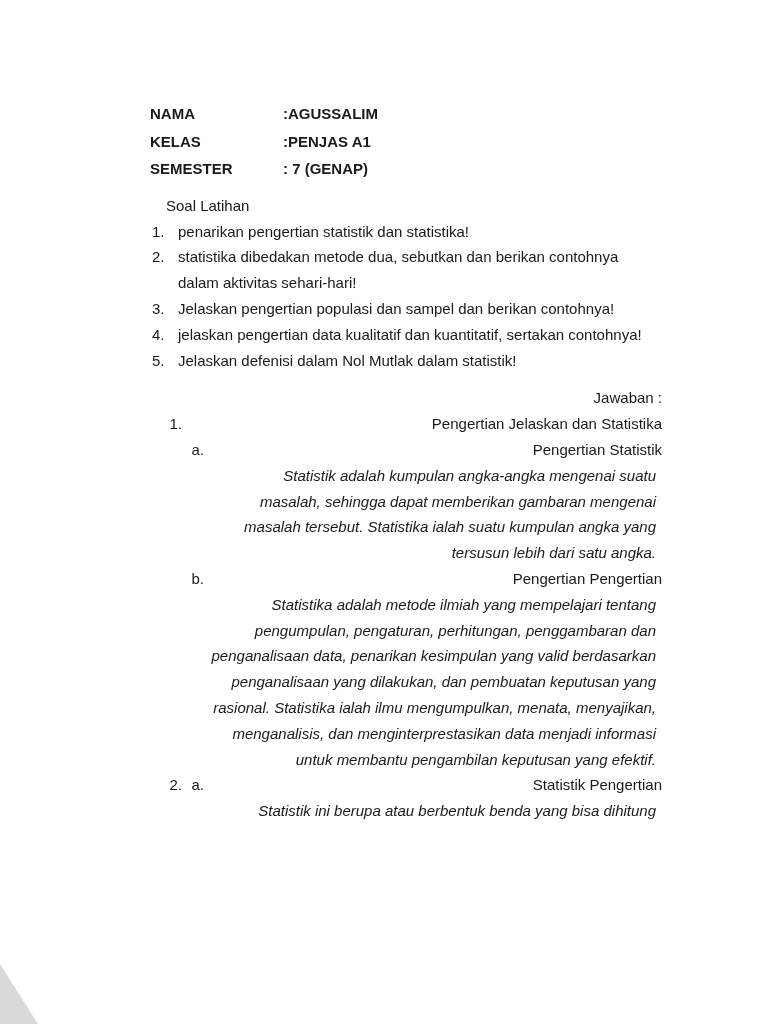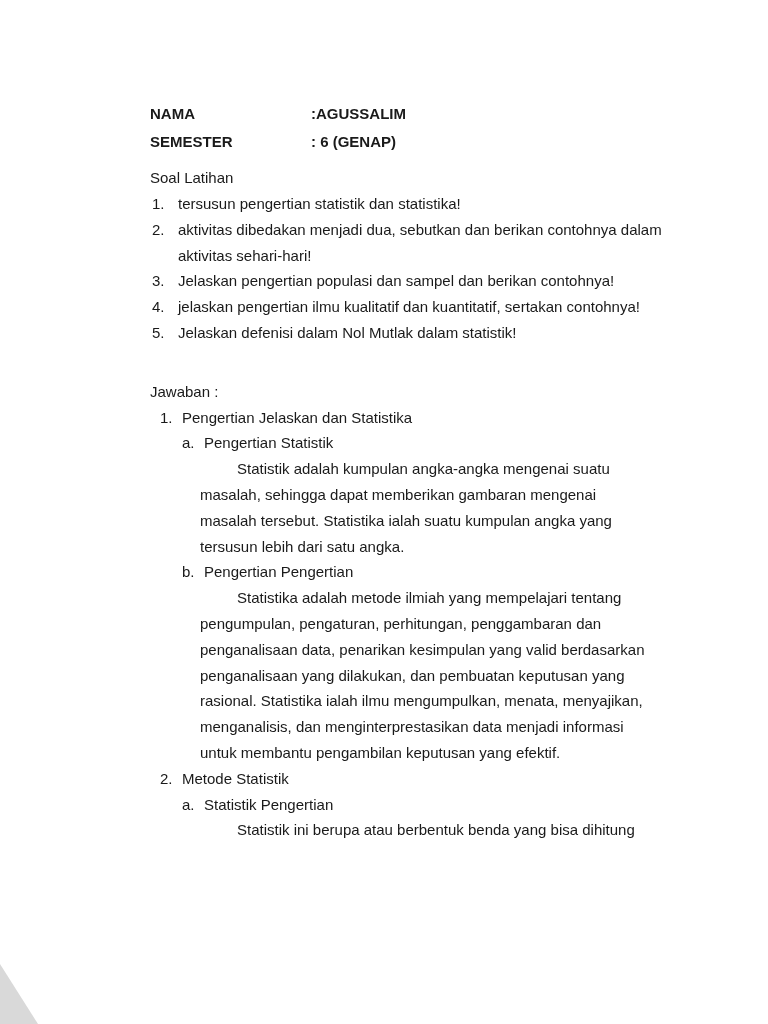--- a/index.html
+++ b/index.html
@@ -26,41 +26,42 @@
   }
 
   
   .doc-header { margin-bottom: 10px; }
   .header-row {
     display: flex;
     font-weight: bold;
     line-height: 27.6px;
   }
   .header-label { flex: 0 0 133px; }
-  .header-value { flex: 1; margin-left: 28px; }
+  .header-value { flex: 1; }
 
   
-  .soal-title { margin-top: 9px; }
+  .soal-title { margin-top: 9px; margin-left: 16px; }
   .q-item { display: flex; }
   .q-num { flex: 0 0 26px; padding-left: 2px; }
   .q-text { flex: 1; }
 
   
-  .jawaban { margin-top: 33px; }
+  .jawaban { margin-top: 12px; text-align: right; }
   .jawaban-title { margin-bottom: 0; }
   .ans-item { display: flex; margin-left: 10px; }
   .ans-num { flex: 0 0 22px; }
   .ans-body { flex: 1; }
   .sub-head { display: flex; }
   .sub-letter { flex: 0 0 22px; }
   .sub-title { flex: 1; }
   .para {
     margin: 0 0 0 18px;
     width: 456px;
     text-indent: 37px;
+    font-style: italic;
   }
 
   
   .corner {
     position: absolute;
     left: 0;
     bottom: 0;
     width: 38px;
     height: 60px;
     background: #d9d9d9;
@@ -72,43 +73,47 @@
 
 <div class="page">
   <div class="content">
 
     <div class="doc-header">
       <div class="header-row">
         <span class="header-label">NAMA</span>
         <span class="header-value">:AGUSSALIM</span>
       </div>
       <div class="header-row">
+        <span class="header-label">KELAS</span>
+        <span class="header-value">:PENJAS A1</span>
+      </div>
+      <div class="header-row">
         <span class="header-label">SEMESTER</span>
-        <span class="header-value">: 6 (GENAP)</span>
+        <span class="header-value">: 7 (GENAP)</span>
       </div>
     </div>
 
     <div class="soal">
       <div class="soal-title">Soal Latihan</div>
 
       <div class="q-item">
         <span class="q-num">1.</span>
-        <span class="q-text">tersusun pengertian statistik dan statistika!</span>
+        <span class="q-text">penarikan pengertian statistik dan statistika!</span>
       </div>
       <div class="q-item">
         <span class="q-num">2.</span>
-        <span class="q-text">aktivitas dibedakan menjadi dua, sebutkan dan berikan contohnya dalam aktivitas sehari-hari!</span>
+        <span class="q-text">statistika dibedakan metode dua, sebutkan dan berikan contohnya dalam aktivitas sehari-hari!</span>
       </div>
       <div class="q-item">
         <span class="q-num">3.</span>
         <span class="q-text">Jelaskan pengertian populasi dan sampel dan berikan contohnya!</span>
       </div>
       <div class="q-item">
         <span class="q-num">4.</span>
-        <span class="q-text">jelaskan pengertian ilmu kualitatif dan kuantitatif, sertakan contohnya!</span>
+        <span class="q-text">jelaskan pengertian data kualitatif dan kuantitatif, sertakan contohnya!</span>
       </div>
       <div class="q-item">
         <span class="q-num">5.</span>
         <span class="q-text">Jelaskan defenisi dalam Nol Mutlak dalam statistik!</span>
       </div>
     </div>
 
     <div class="jawaban">
       <div class="jawaban-title">Jawaban :</div>
 
@@ -131,21 +136,20 @@
               <span class="sub-title">Pengertian Pengertian</span>
             </div>
             <p class="para">Statistika adalah metode ilmiah yang mempelajari tentang pengumpulan, pengaturan, perhitungan, penggambaran dan penganalisaan data, penarikan kesimpulan yang valid berdasarkan penganalisaan yang dilakukan, dan pembuatan keputusan yang rasional. Statistika ialah ilmu mengumpulkan, menata, menyajikan, menganalisis, dan menginterprestasikan data menjadi informasi untuk membantu pengambilan keputusan yang efektif.</p>
           </div>
         </div>
       </div>
 
       <div class="ans-item">
         <span class="ans-num">2.</span>
         <div class="ans-body">
-          <div class="ans-title">Metode Statistik</div>
 
           <div class="sub-item">
             <div class="sub-head">
               <span class="sub-letter">a.</span>
               <span class="sub-title">Statistik Pengertian</span>
             </div>
             <p class="para">Statistik ini berupa atau berbentuk benda yang bisa dihitung</p>
           </div>
         </div>
       </div>

